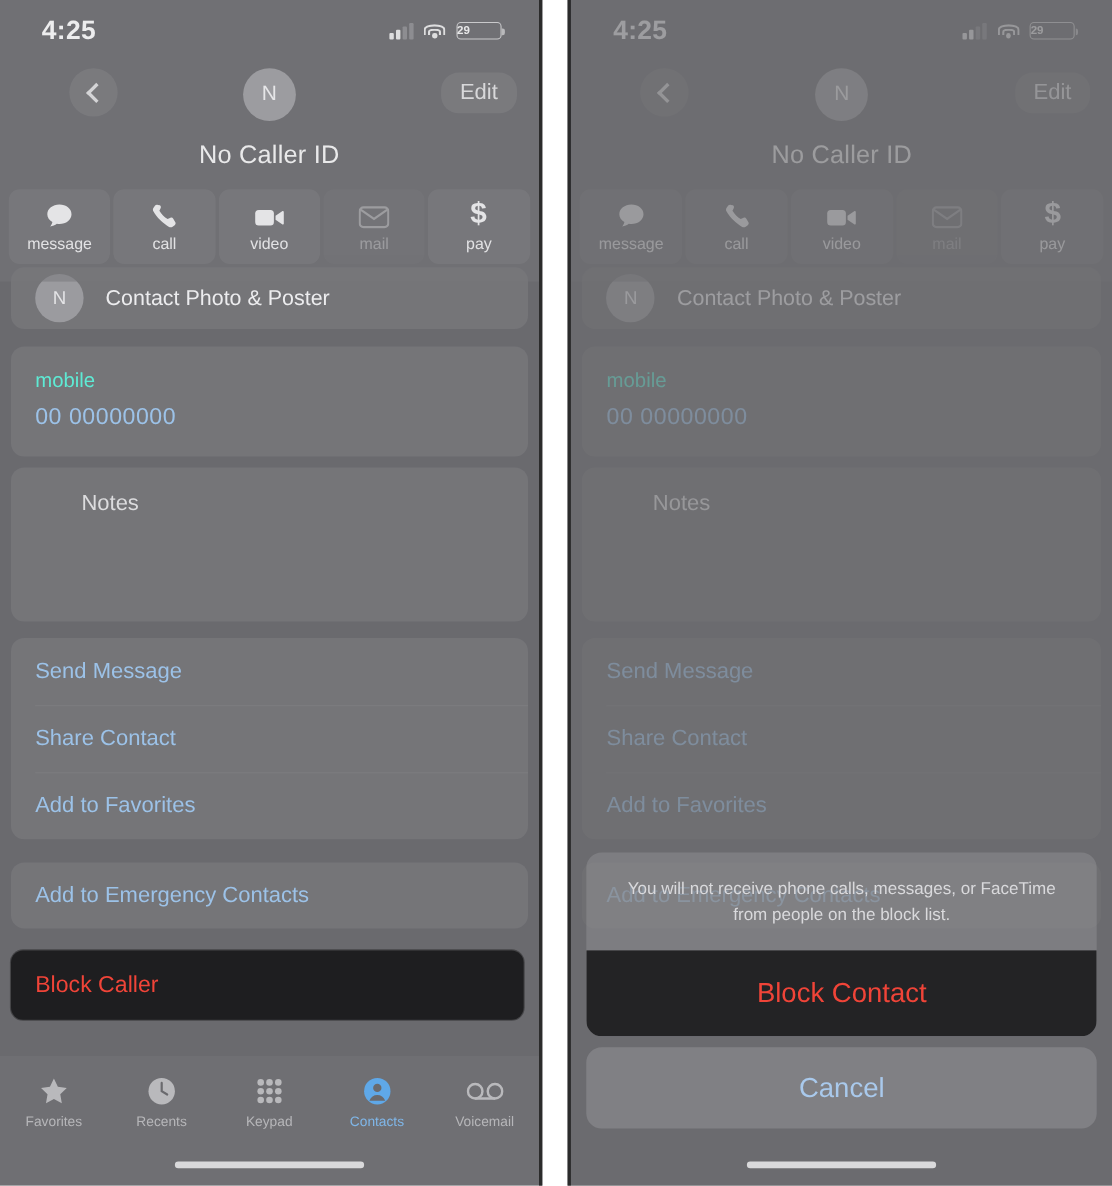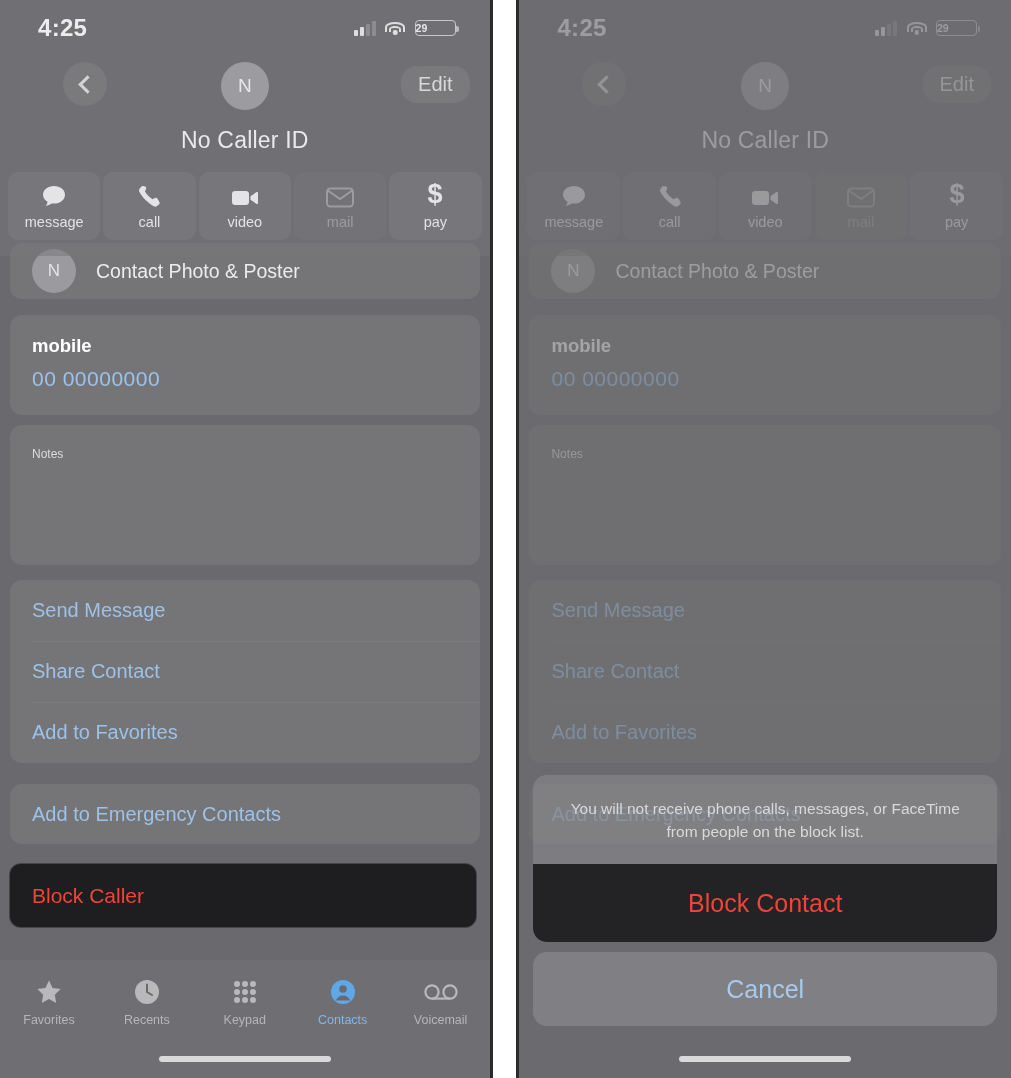--- a/index.html
+++ b/index.html
@@ -103,25 +103,25 @@
   .content { position:absolute; top:0; left:0; right:0; bottom:0; padding:0 10px; }
   .card { background:rgba(255,255,255,0.075); border-radius:12px; }
   .photo-row {
     position:absolute; top:243px; left:10px; right:10px; height:56px;
     display:flex; align-items:center; gap:20px; padding:0 22px;
   }
   .photo-row .mini { width:44px; height:44px; border-radius:50%; background:#9b9b9f; color:#e4e4e6; display:flex; align-items:center; justify-content:center; font-size:17px; }
   .photo-row .t { font-size:19.5px; color:#ececee; }
 
   .field-card { position:absolute; top:315px; left:10px; right:10px; height:100px; padding:20px 22px; }
-  .field-label { font-size:18.5px; color:#ffffff;font-weight:bold; }
+  .field-label { font-size:18.5px; color:#5eead4; }
   .field-value { margin-top:10px; font-size:21px; color:#9cc2e8; letter-spacing:.5px; }
 
   .notes-card { position:absolute; top:425px; left:10px; right:10px; height:140px; padding:22px; }
-  .notes-label { font-size:12px; color:#dcdcde; }
+  .notes-label { font-size:20px; color:#dcdcde;margin-left:42px; }
 
   .links-card { position:absolute; top:580px; left:10px; right:10px; }
   .link-row { height:61px; display:flex; align-items:center; padding:0 22px; font-size:20px; color:#9cc2e8; position:relative; }
   .link-row + .link-row:before { content:""; position:absolute; top:0; left:22px; right:0; height:1px; background:rgba(255,255,255,0.055); }
 
   .emerg-card { position:absolute; top:784px; left:10px; right:10px; height:60px; display:flex; align-items:center; padding:0 22px; font-size:20px; color:#9cc2e8; }
 
   .block-row {
     position:absolute; top:864px; left:10px; right:14px; height:63px;
     background:#1e1e20; border-radius:11px;

